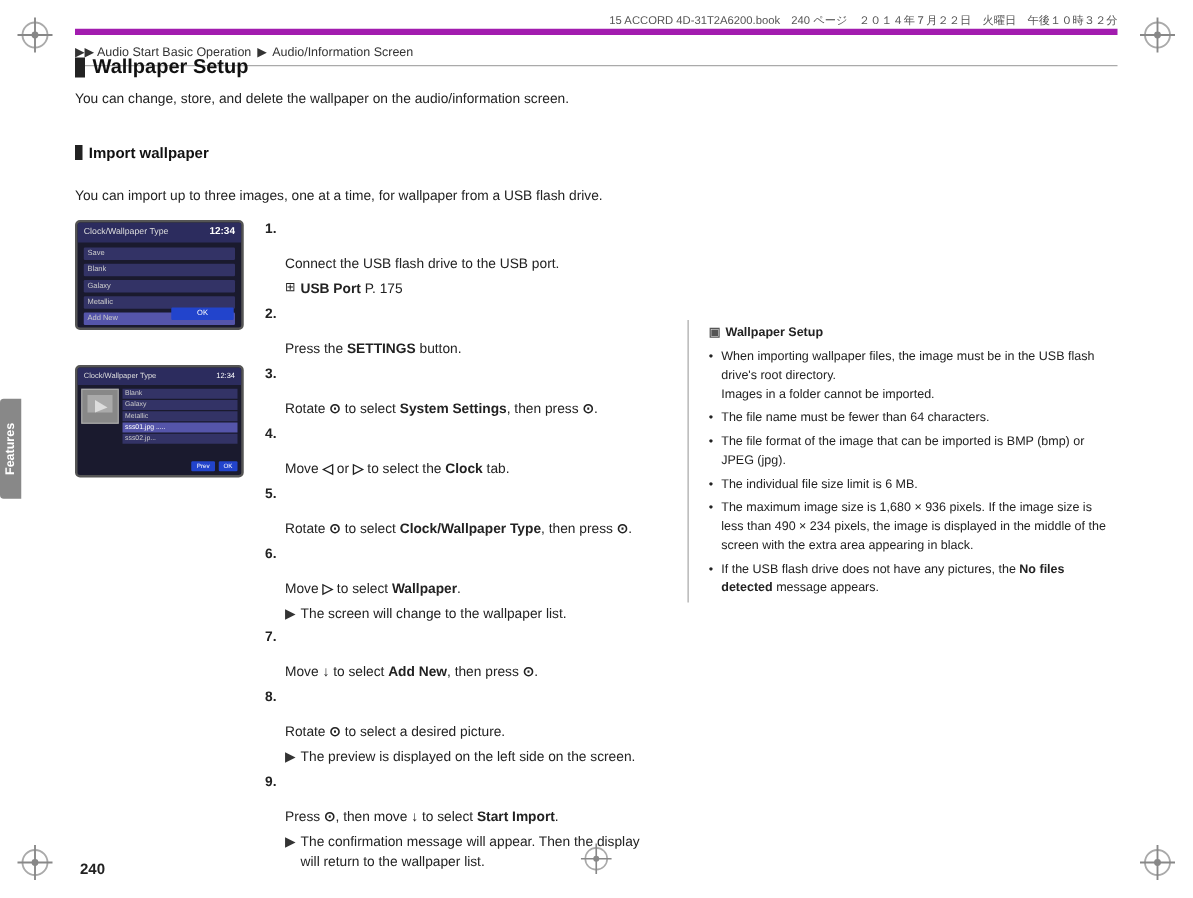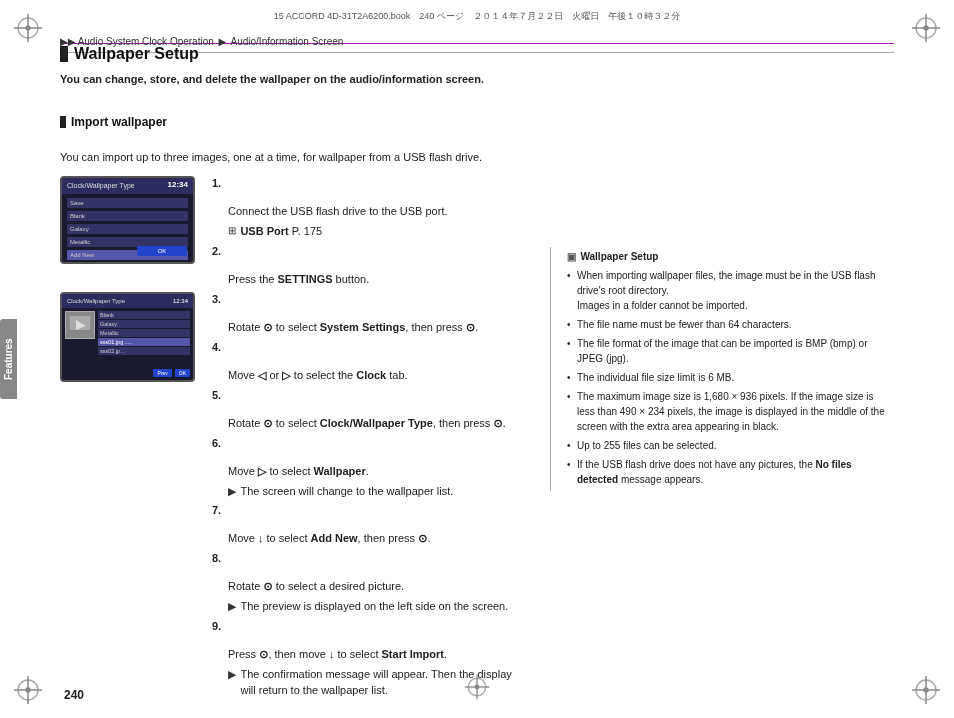--- a/index.html
+++ b/index.html
@@ -27,23 +27,23 @@
     .corner-br { bottom: 12px; right: 12px; }
 
     
     .top-meta {
       position: absolute;
       top: 10px;
       left: 60px;
       right: 60px;
       font-size: 9px;
       color: #555;
-      text-align: center;
-      border-bottom: 1px solid #a21caf;
-      padding-bottom: 20px;
+      text-align: right;
+      border-bottom: 5px solid #a21caf;
+      padding-bottom: 0;
     }
 
     
     .breadcrumb {
       position: absolute;
       top: 36px;
       left: 60px;
       font-size: 10px;
       color: #333;
     }
@@ -97,21 +97,20 @@
       font-size: 16px;
       font-weight: bold;
       color: #111;
     }
 
     .intro-text {
       font-size: 11px;
       color: #222;
       margin-bottom: 28px;
       line-height: 1.5;
-      font-weight: bold;
     }
 
     .sub-section-title {
       display: flex;
       align-items: center;
       margin-bottom: 5px;
     }
     .sub-section-bar {
       display: inline-block;
       width: 6px;
@@ -423,21 +422,21 @@
     <circle cx="16" cy="16" r="2" fill="#888"></circle>
   </svg>
 </div>
 
 <div class="top-meta">
   <span>15 ACCORD 4D-31T2A6200.book　240 ページ　２０１４年７月２２日　火曜日　午後１０時３２分</span>
 </div>
 
 <div class="breadcrumb">
   <span>▶▶</span>
-  <span>Audio System Clock Operation</span>
+  <span>Audio Start Basic Operation</span>
   <span class="breadcrumb-separator">▶</span>
   <span>Audio/Information Screen</span>
 </div>
 
 <div class="breadcrumb-rule"></div>
 
 <div class="features-tab">
   <span>Features</span>
 </div>
 
@@ -596,21 +595,20 @@
     <div class="right-title">
       <span style="color:#555;">▣</span>
       <span>Wallpaper Setup</span>
     </div>
     <ul class="right-bullets">
       <li>When importing wallpaper files, the image must be in the USB flash drive's root directory.<br>Images in a folder cannot be imported.</li>
       <li>The file name must be fewer than 64 characters.</li>
       <li>The file format of the image that can be imported is BMP (bmp) or JPEG (jpg).</li>
       <li>The individual file size limit is 6 MB.</li>
       <li>The maximum image size is 1,680 × 936 pixels. If the image size is less than 490 × 234 pixels, the image is displayed in the middle of the screen with the extra area appearing in black.</li>
-      <li>Up to 255 files can be selected.</li>
       <li>If the USB flash drive does not have any pictures, the <b>No files detected</b> message appears.</li>
     </ul>
   </div>
 
 </div>
 
 <div class="page-number">240</div>
 
 <div style="position:absolute;bottom:14px;left:50%;transform:translateX(-50%);">
   <svg width="28" height="28" viewBox="0 0 32 32" fill="none" stroke="#888" stroke-width="1.5">

